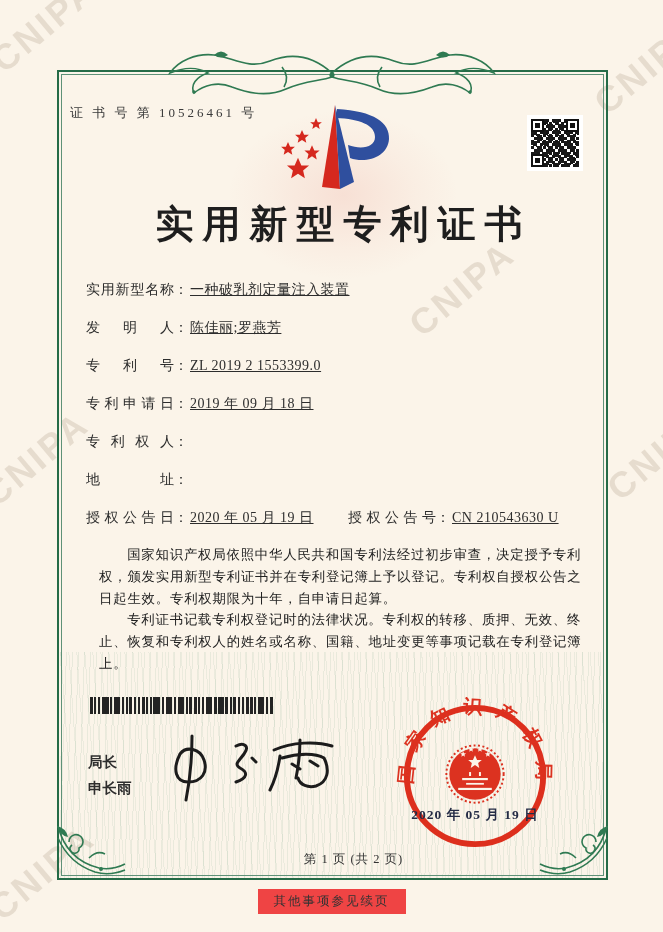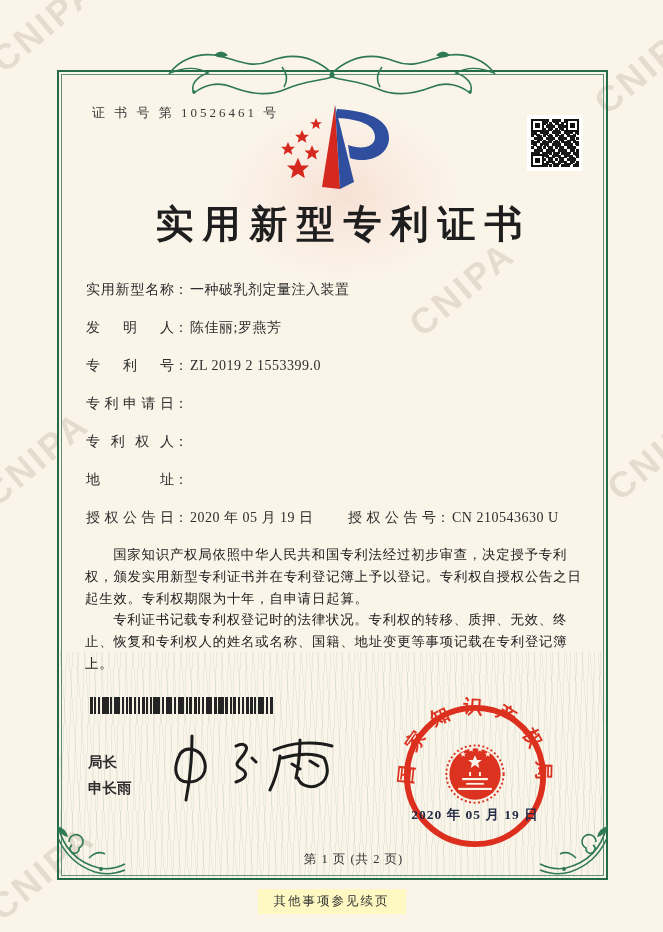--- a/index.html
+++ b/index.html
@@ -24,50 +24,50 @@
   .frame { position:absolute; left:57px; top:70px; width:551px; height:810px;
         border:2.5px solid #256b47; }
   .frame::after { content:""; position:absolute; inset:2px; border:1px solid #5e9177; }
 
   .ornament-top { position:absolute; left:162px; top:47px; width:340px; height:54px; }
   .corner { position:absolute; width:72px; height:58px; }
   .corner.bl { left:55px; top:824px; }
   .corner.br { left:538px; top:824px; transform:scaleX(-1); }
 
   
-  .cert-no { position:absolute; left:92px; top:104px; font-size:13px; letter-spacing:3px; color:#3a3a3a; }
+  .cert-no { position:absolute; left:70px; top:104px; font-size:13px; letter-spacing:3px; color:#3a3a3a; }
   .logo { position:absolute; left:278px; top:101px; width:120px; height:92px; }
   .qr { position:absolute; left:527px; top:115px; width:56px; height:56px; background:#fff; padding:4px; }
   .qr-pattern { position:relative; width:48px; height:48px;
         background-image:
           repeating-conic-gradient(#161616 0 25%, transparent 0 50%),
           repeating-conic-gradient(from 90deg, #1a1a1a 0 25%, transparent 0 55%);
         background-size:6px 6px, 11px 11px; }
   .finder { position:absolute; width:13px; height:13px; border:2px solid #111; background:#fff; }
   .finder::after { content:""; position:absolute; inset:2px; background:#111; }
   .finder.tl { left:0; top:0; } .finder.tr { right:0; top:0; } .finder.bl { left:0; bottom:0; }
 
   .title { position:absolute; left:12px; top:199px; width:100%; text-align:center;
         font-size:38px; font-weight:bold; letter-spacing:9px; color:#1e1e1e; }
 
   
   .fields { position:absolute; left:86px; top:279px; width:500px; display:flex; flex-direction:column; gap:17px;
         font-size:14px; color:#2d2d2d; line-height:21px; }
   .field-row { display:flex; align-items:flex-end; }
   .flabel { display:inline-block; width:88px; text-align:justify; text-align-last:justify; flex:none; }
   .fcolon { flex:none; width:16px; }
-  .fvalue { white-space:pre-line; letter-spacing:0.5px; }
+  .fvalue { white-space:pre-line; letter-spacing:0.5px;text-decoration:underline; }
   .grant-row { display:flex; }
   .grant-group { display:flex; }
   .grant-group.first { width:262px; flex:none; }
 
   
   .body-text { position:absolute; left:85px; top:544px; width:500px; font-size:13.4px;
         line-height:21.8px; color:#222; letter-spacing:0.8px; }
-  .body-text p { text-indent:2.1em; }
+  .body-text p { text-indent:2.1em;margin-left:14px; }
 
   
   .barcode { position:absolute; left:90px; top:697px; width:183px; height:17px;
         background-image:
           repeating-linear-gradient(90deg,#232323 0 2px,transparent 2px 4px),
           repeating-linear-gradient(90deg,#232323 0 1px,transparent 1px 9px),
           repeating-linear-gradient(90deg,#232323 0 3px,transparent 3px 13px); }
 
   
   .signer { position:absolute; left:88px; top:749px; font-family:"Liberation Sans","DejaVu Sans",sans-serif;
@@ -75,21 +75,21 @@
   .signature { position:absolute; left:158px; top:728px; width:195px; height:88px; }
 
   
   .seal { position:absolute; left:396px; top:697px; width:158px; height:158px; }
   .seal-date { position:absolute; left:394px; top:806px; width:162px; text-align:center;
         font-size:13.5px; font-weight:bold; letter-spacing:1px; color:#232b45; }
 
   .page-num { position:absolute; left:0; top:851px; width:100%; text-align:center;
         font-size:12.5px; color:#333; letter-spacing:1px;padding-left:44px; }
   .cont-note { position:absolute; left:50%; top:889px; transform:translateX(-50%);
-        background:#fef9c3; padding:4px 16px; font-size:12.5px; color:#333; letter-spacing:2px; }
+        background:#ef4444; padding:4px 16px; font-size:12.5px; color:#333; letter-spacing:2px; }
 </style>
 </head>
 <body>
 
 <div class="page">
 
   <span class="wm" style="left:-18px; top:4px;">CNIPA</span>
   <span class="wm" style="left:585px; top:46px;">CNIPA</span>
   <span class="wm" style="left:400px; top:268px;">CNIPA</span>
   <span class="wm" style="left:-26px; top:438px;">CNIPA</span>
@@ -188,20 +188,21 @@
         <span class="fvalue">陈佳丽;罗燕芳</span>
     </div>
     <div class="field-row">
       <span class="flabel">专利号</span>
         <span class="fcolon">：</span>
         <span class="fvalue">ZL 2019 2 1553399.0</span>
     </div>
     <div class="field-row">
       <span class="flabel">专利申请日</span>
         <span class="fcolon">：</span>
+        <span class="fvalue">2019 年 09 月 18 日</span>
     </div>
     <div class="field-row">
       <span class="flabel">专利权人</span>
         <span class="fcolon">：</span>
     </div>
     <div class="field-row">
       <span class="flabel">地址</span>
         <span class="fcolon">：</span>
     </div>
     <div class="grant-row">

